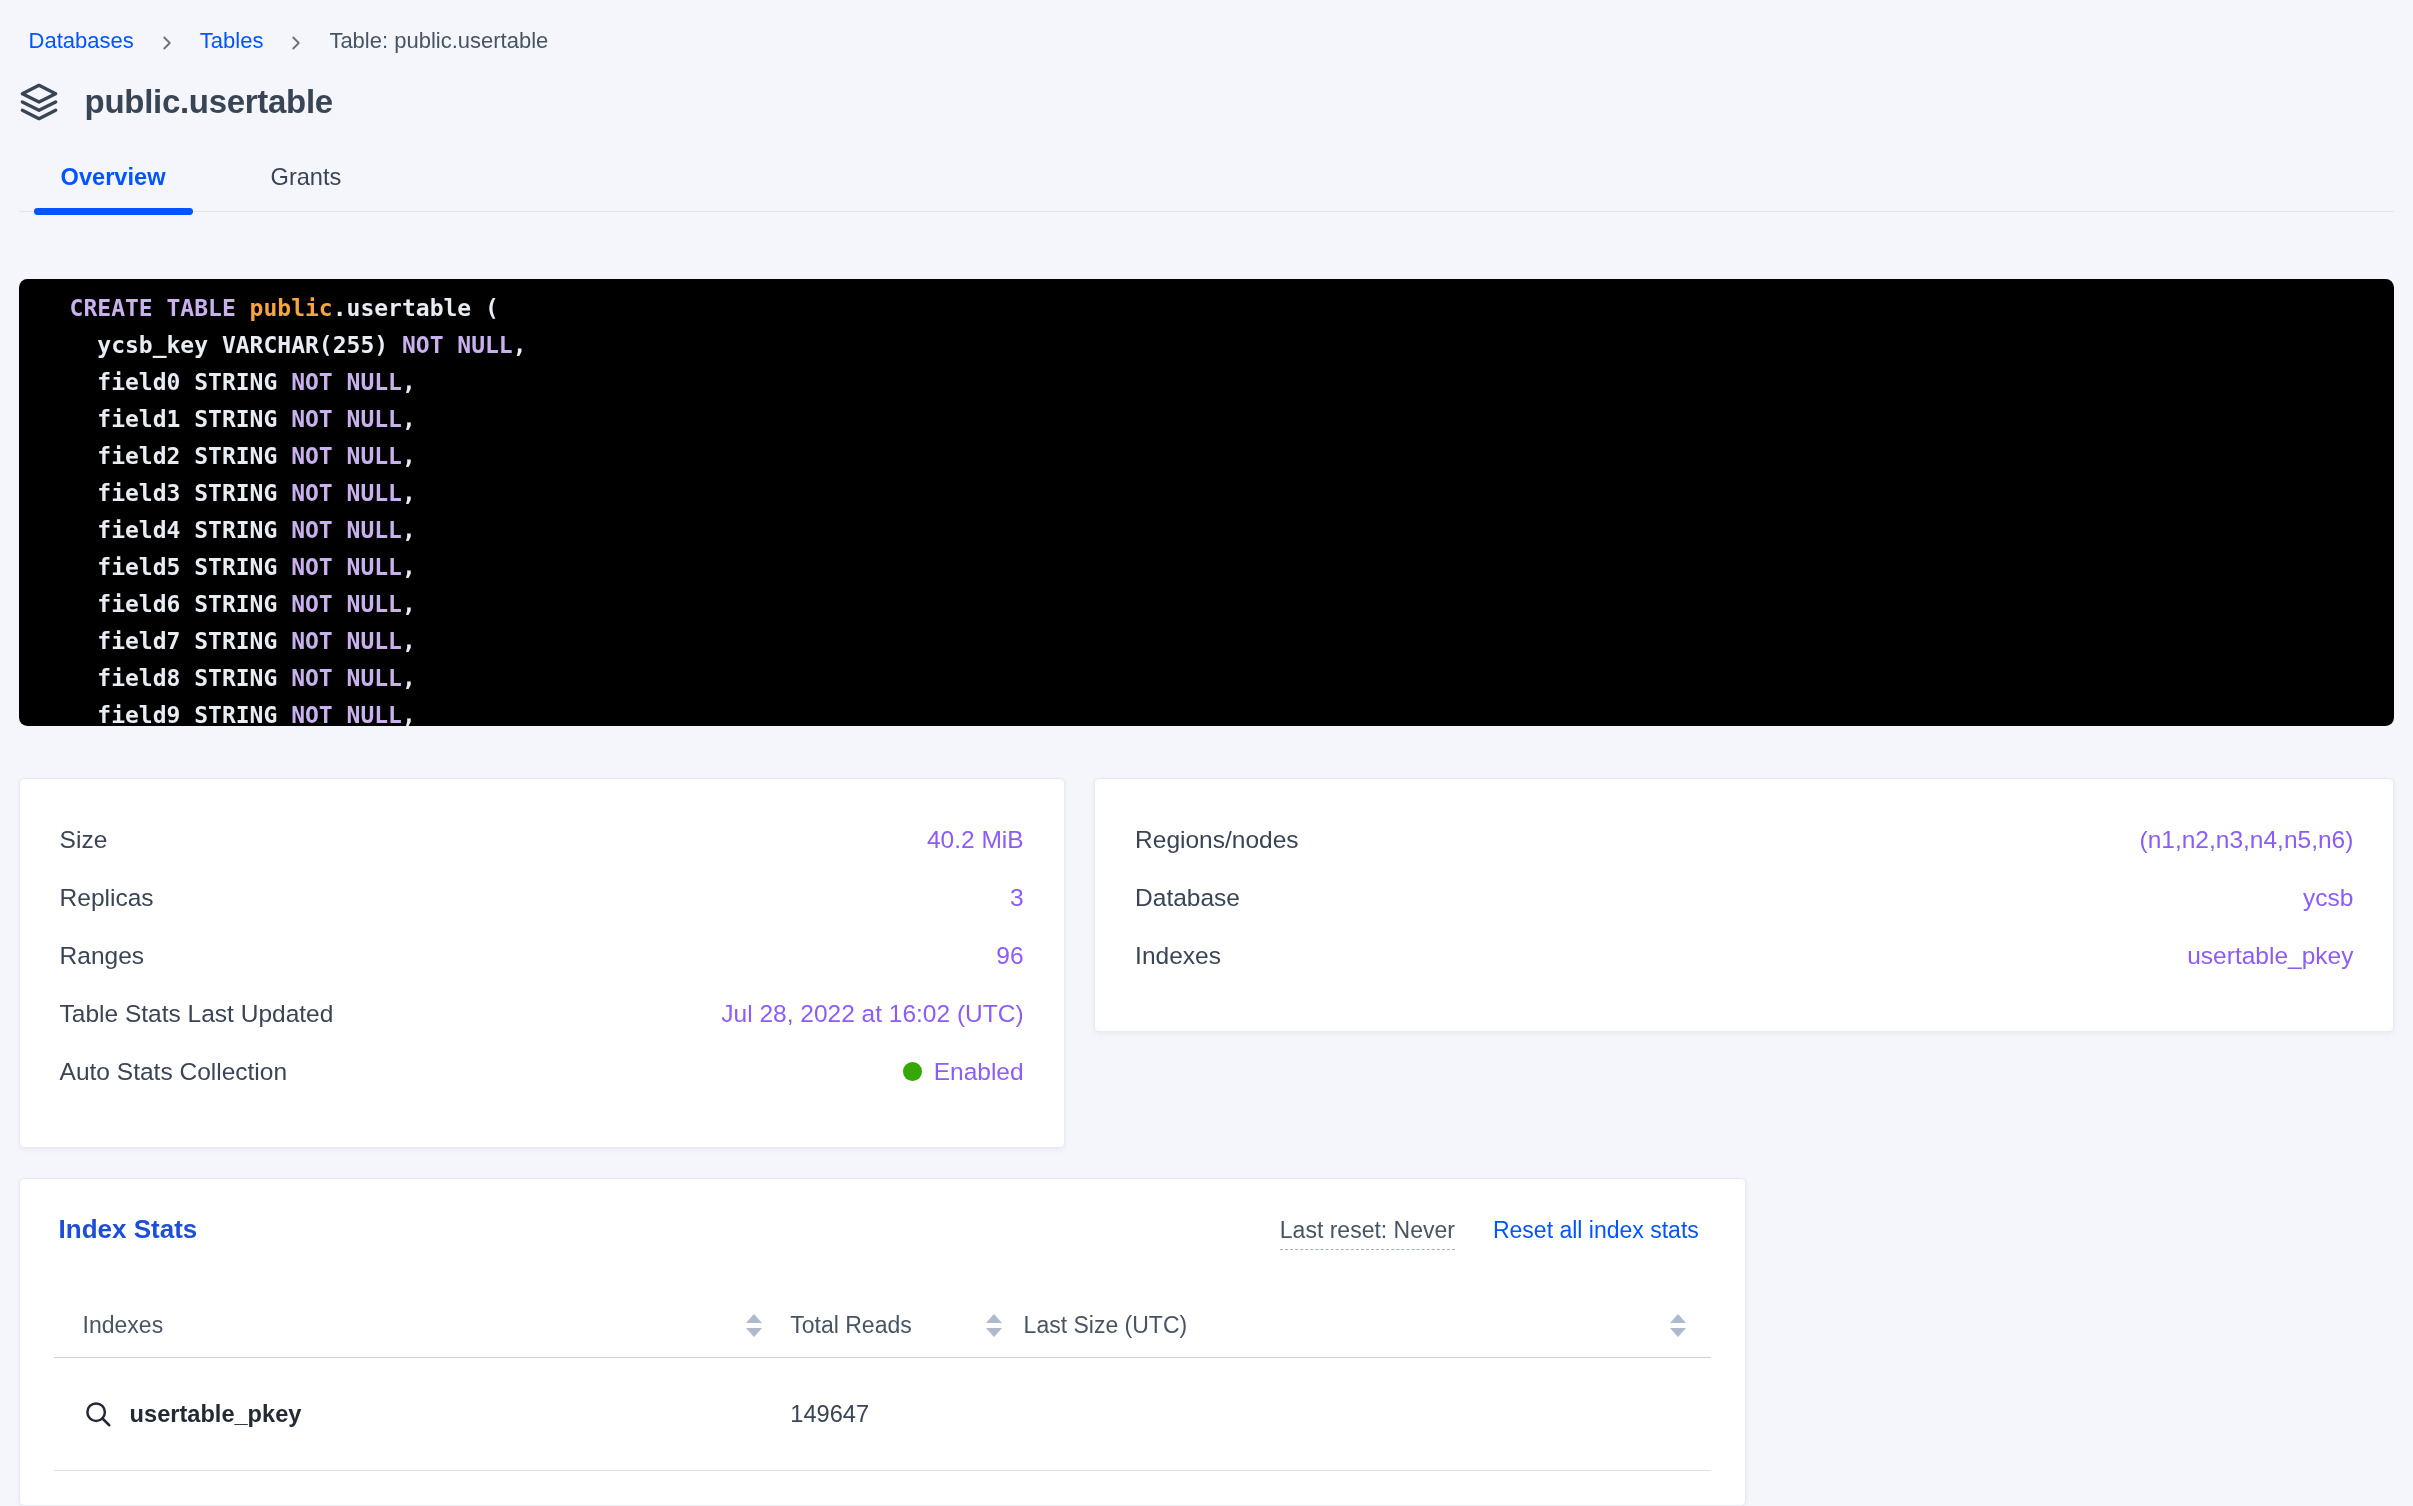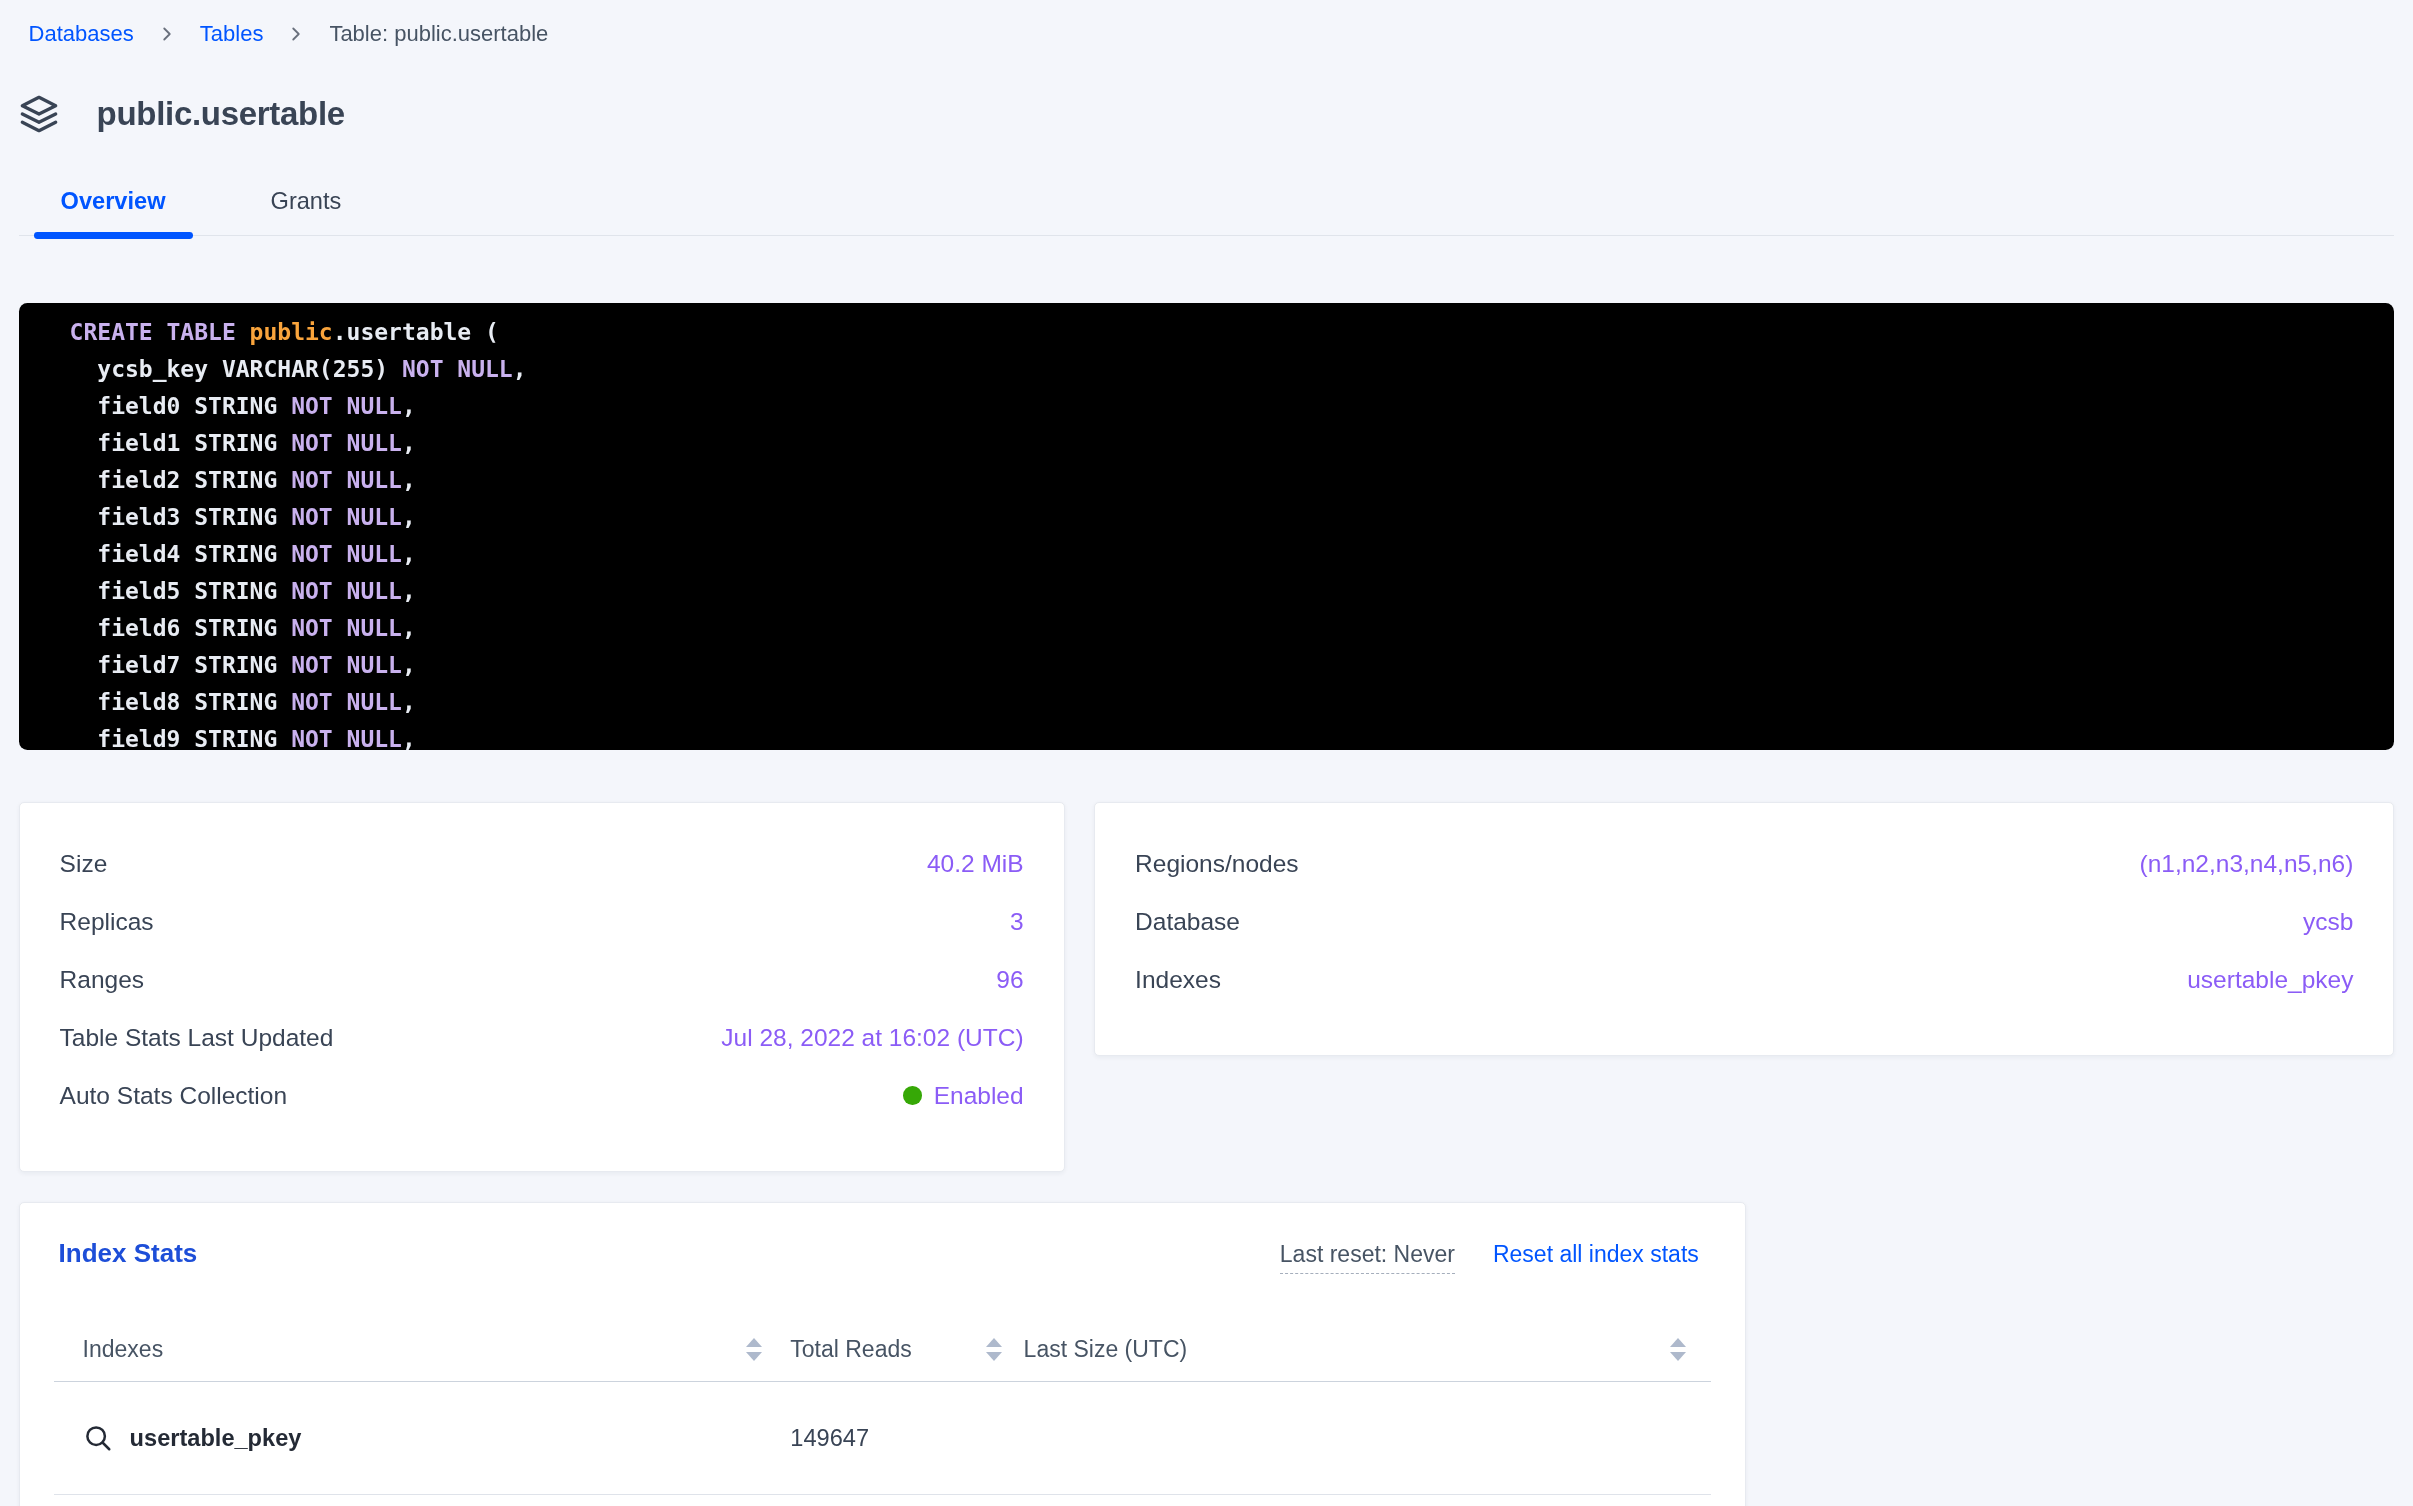--- a/index.html
+++ b/index.html
@@ -6,28 +6,28 @@
   html, body { margin: 0; padding: 0; }
   body {
     width: 2413px; height: 1506px; overflow: hidden;
     background: #f4f6fb;
     font-family: "Liberation Sans", sans-serif;
     color: #394455;
   }
   .page { padding: 13.5px 18.6px 0 18.6px; }
 
   
-  .breadcrumb { display: flex; align-items: center; gap: 22px; padding-left: 10px; height: 40px; font-size: 22px; }
+  .breadcrumb { display: flex; align-items: flex-end; gap: 22px; padding-left: 10px; height: 40px; font-size: 22px; }
   .crumb-link { color: #0055ff; text-decoration: none; cursor: pointer; }
   .crumb-current { color: #475464; }
   .crumb-sep { display: flex; align-items: center; }
 
   
   .title-row { display: flex; align-items: center; gap: 22px; margin-top: 25px; }
-  .title-row h1 { margin: 16px; font-size: 33px; font-weight: 600; color: #394455; letter-spacing: -0.3px; }
+  .title-row h1 { margin: 4px; font-size: 33px; font-weight: 600; color: #394455; letter-spacing: -0.3px; }
 
   
   .tabs { display: flex; margin-top: 39px; border-bottom: 1.7px solid #e0e4eb; padding-left: 15px; }
   .tab { position: relative; padding: 0 27px 20px 27px; margin-right: 51px; font-size: 23.6px; color: #394455; cursor: pointer; }
   .tab.active { color: #0055ff; font-weight: 600; }
   .tab.active::after {
     content: ""; position: absolute; left: 0; right: 0; bottom: -4.2px;
     height: 6.7px; border-radius: 3.4px; background: #0055ff;
   }
 

